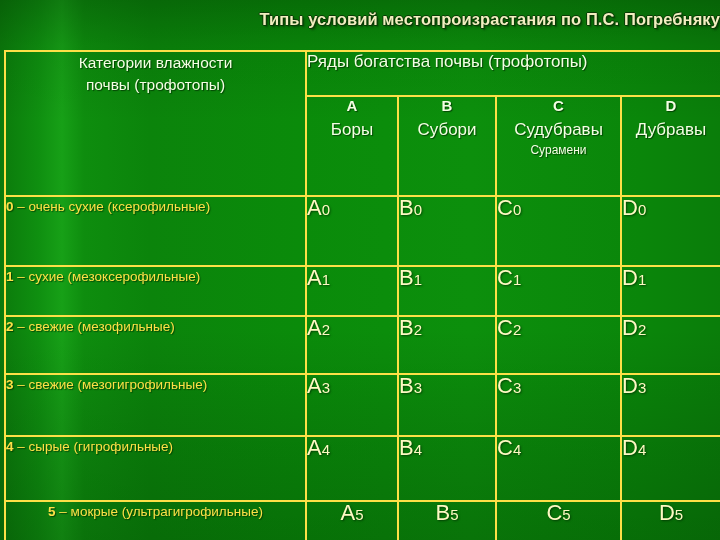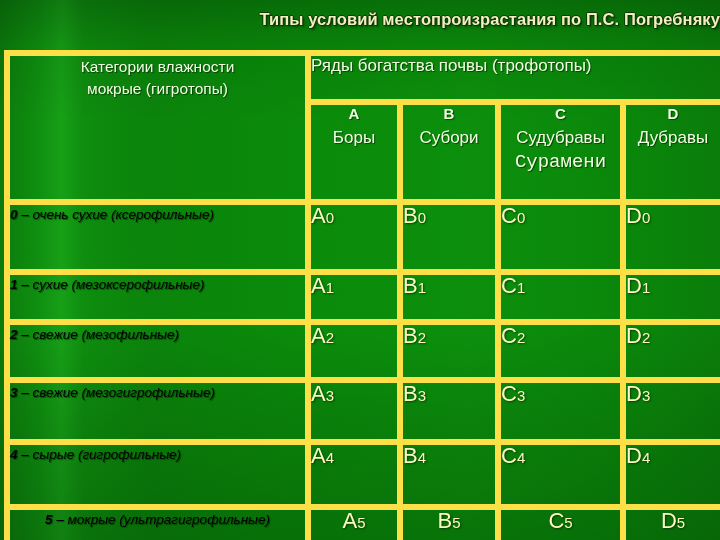--- a/index.html
+++ b/index.html
@@ -75,21 +75,21 @@
     height: 485px;
   }
   table.matrix {
     border-collapse: collapse;
     width: 716px;
     height: 485px;
     table-layout: fixed;
   }
   table.matrix td,
   table.matrix th {
-    border: 6px solid #fde047;
+    border: 2px solid #fde047;
     padding: 0;
     vertical-align: top;
     background: transparent;
     font-weight: normal;
   }
 
   
   col.c-hygro { width: 301px; }
   col.c-a     { width: 92px; }
   col.c-b     { width: 98px; }
@@ -127,34 +127,32 @@
     line-height: 1.25;
   }
   .hdr-col .name {
     display: block;
     font-size: 17px;
     line-height: 1.35;
     padding-top: 3px;
   }
   .hdr-col .name2 {
     display: block;
-    font-size: 19px;
+    font-size: 12px;
     line-height: 1.35;
-    font-family: Liberation Mono, monospace;
   }
 
   
   .hygro-cell {
-    color: #000000;
+    color: #fde047;
     font-size: 13.5px;
     line-height: 1.42;
     padding: 7px 6px 6px 7px;
     text-shadow: 1px 1px 1px rgba(0,45,0,0.7);
     vertical-align: top;
-    font-style: italic;
   }
   .hygro-cell .num {
     font-weight: bold;
   }
 
   
   .code-cell {
     color: #fef9c3;
     padding: 5px 0 0 8px;
     vertical-align: top;
@@ -192,21 +190,21 @@
       <col class="c-hygro">
       <col class="c-a">
       <col class="c-b">
       <col class="c-c">
       <col class="c-d">
     </colgroup>
     <tbody>
       <tr class="r-head1">
         <td rowspan="2" class="hdr-hygro">
           <div>Категории влажности</div>
-          <div>мокрые (гигротопы)</div>
+          <div>почвы (трофотопы)</div>
         </td>
         <td colspan="4" class="hdr-trofo">Ряды богатства почвы (трофотопы)</td>
       </tr>
       <tr class="r-head2">
         <td class="hdr-col">
           <span class="letter">A</span>
           <span class="name">Боры</span>
           <span class="name2"></span>
         </td>
         <td class="hdr-col">

